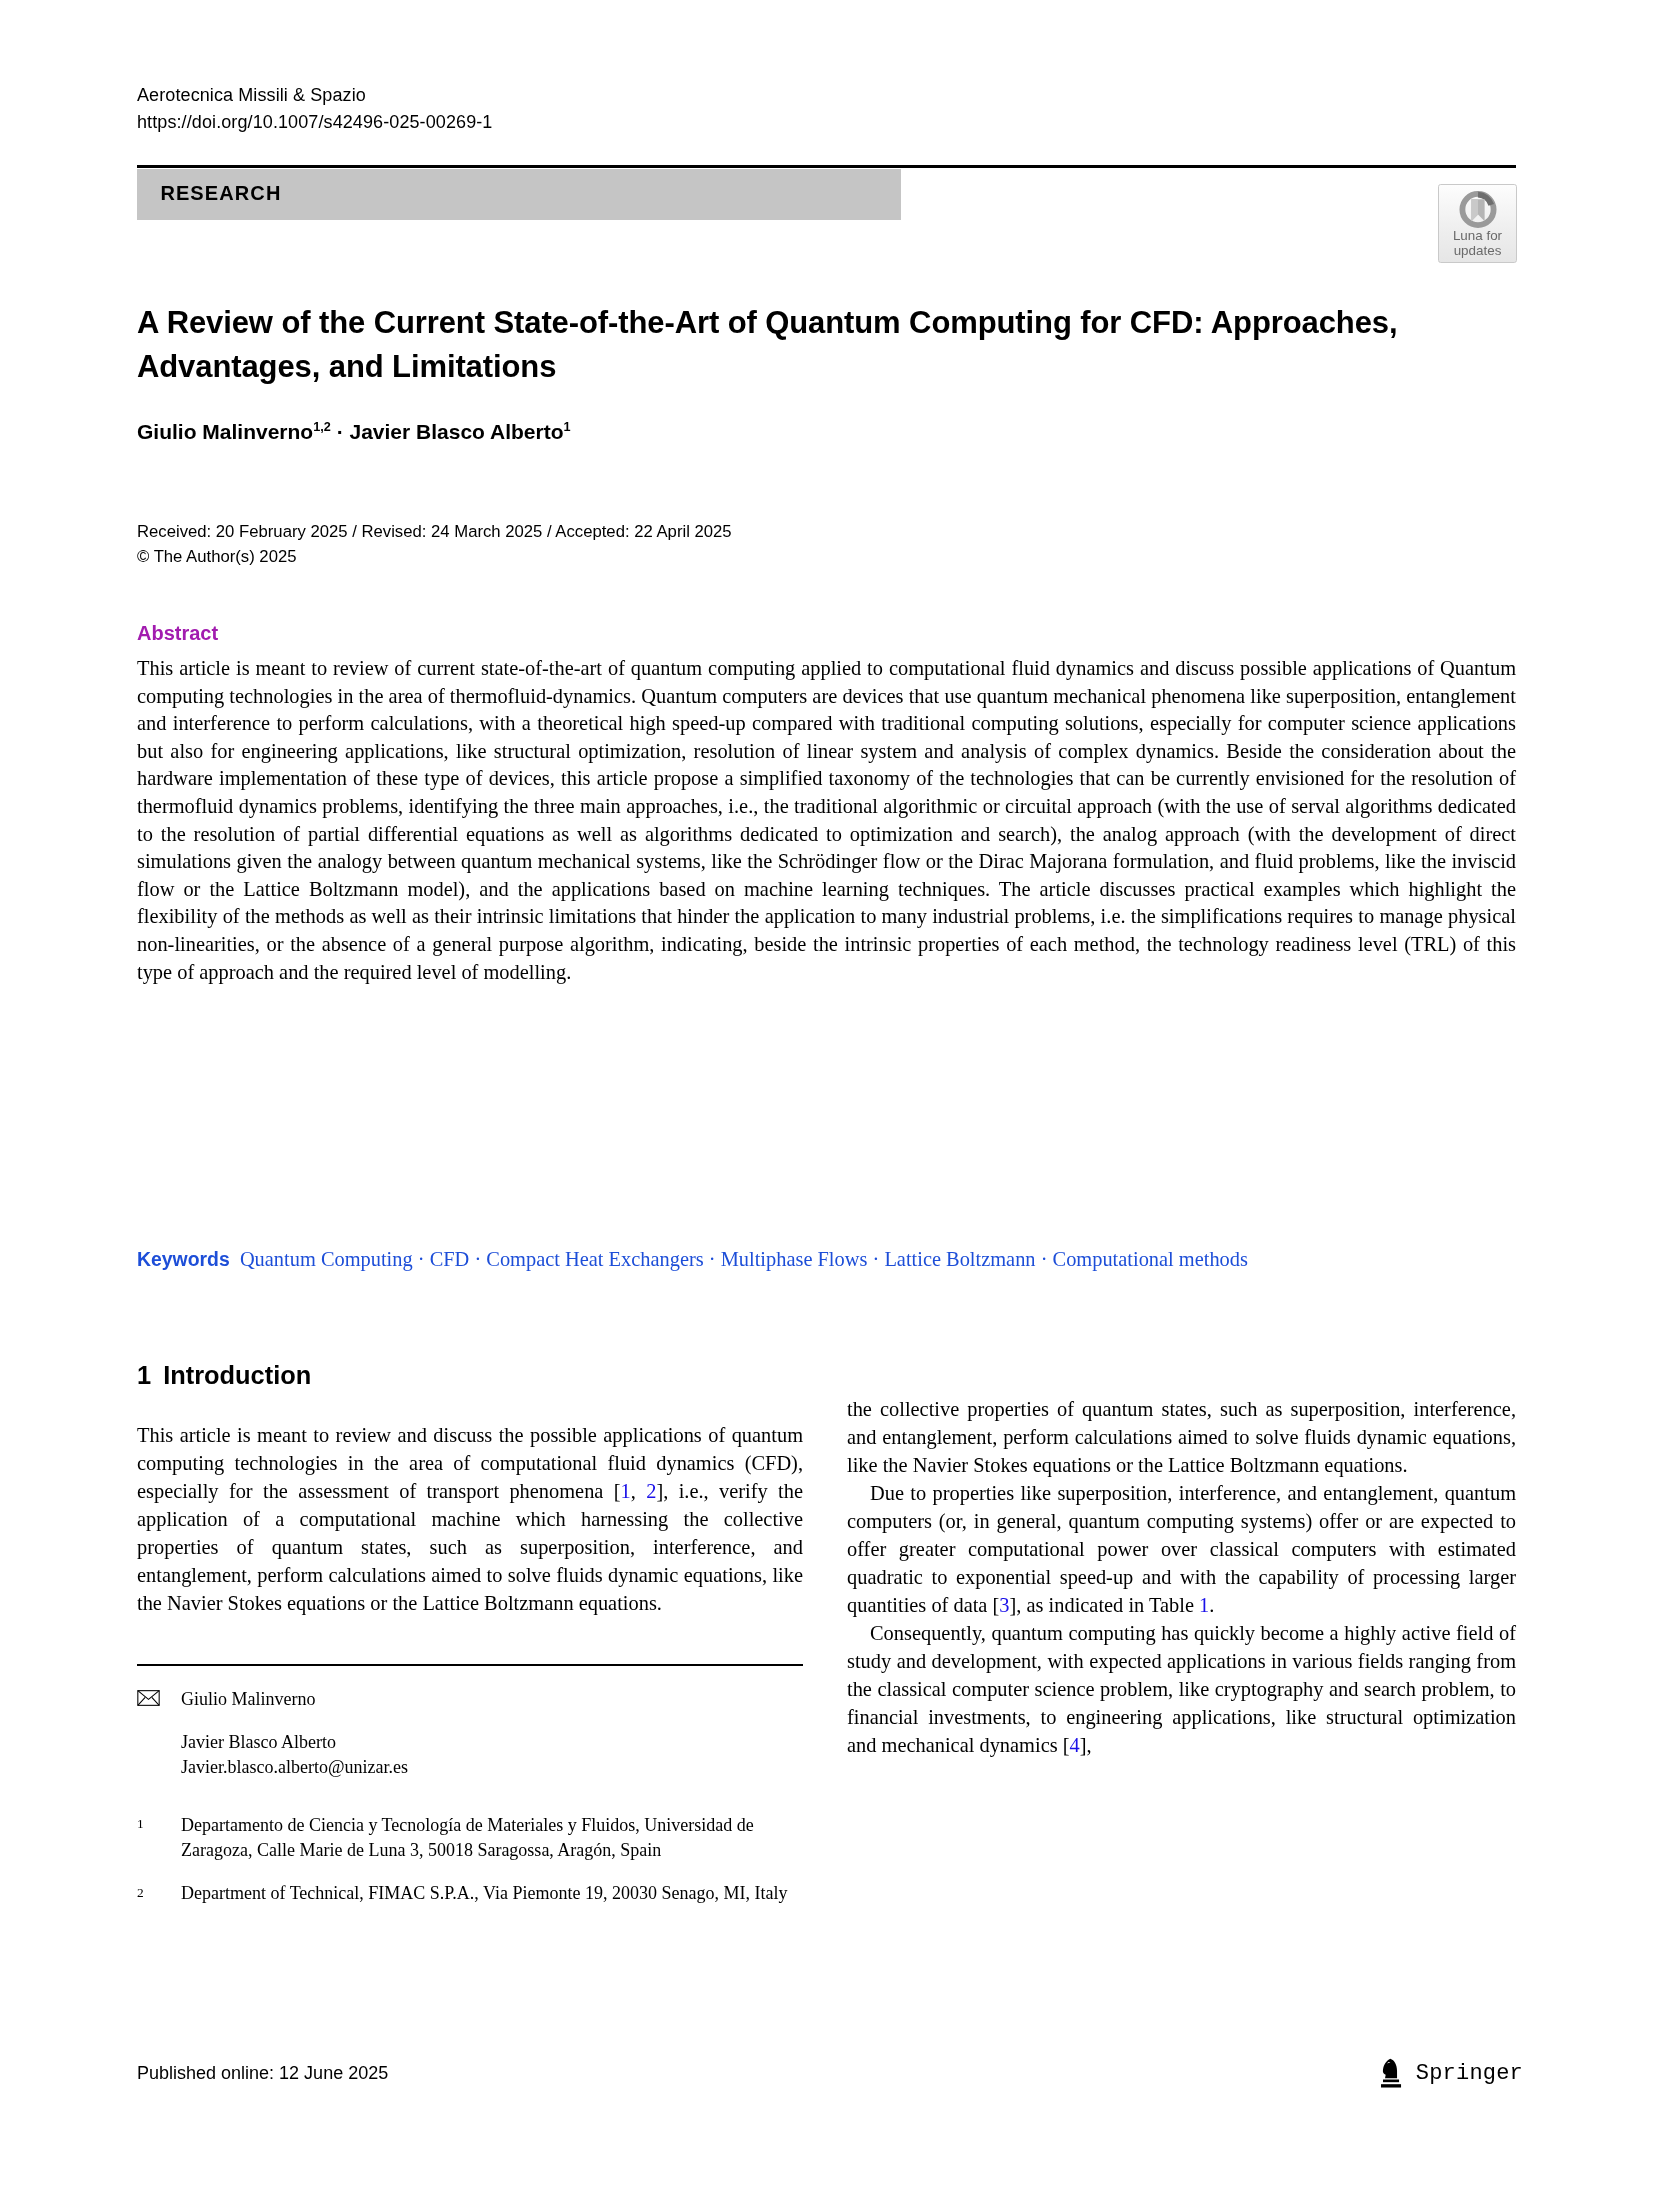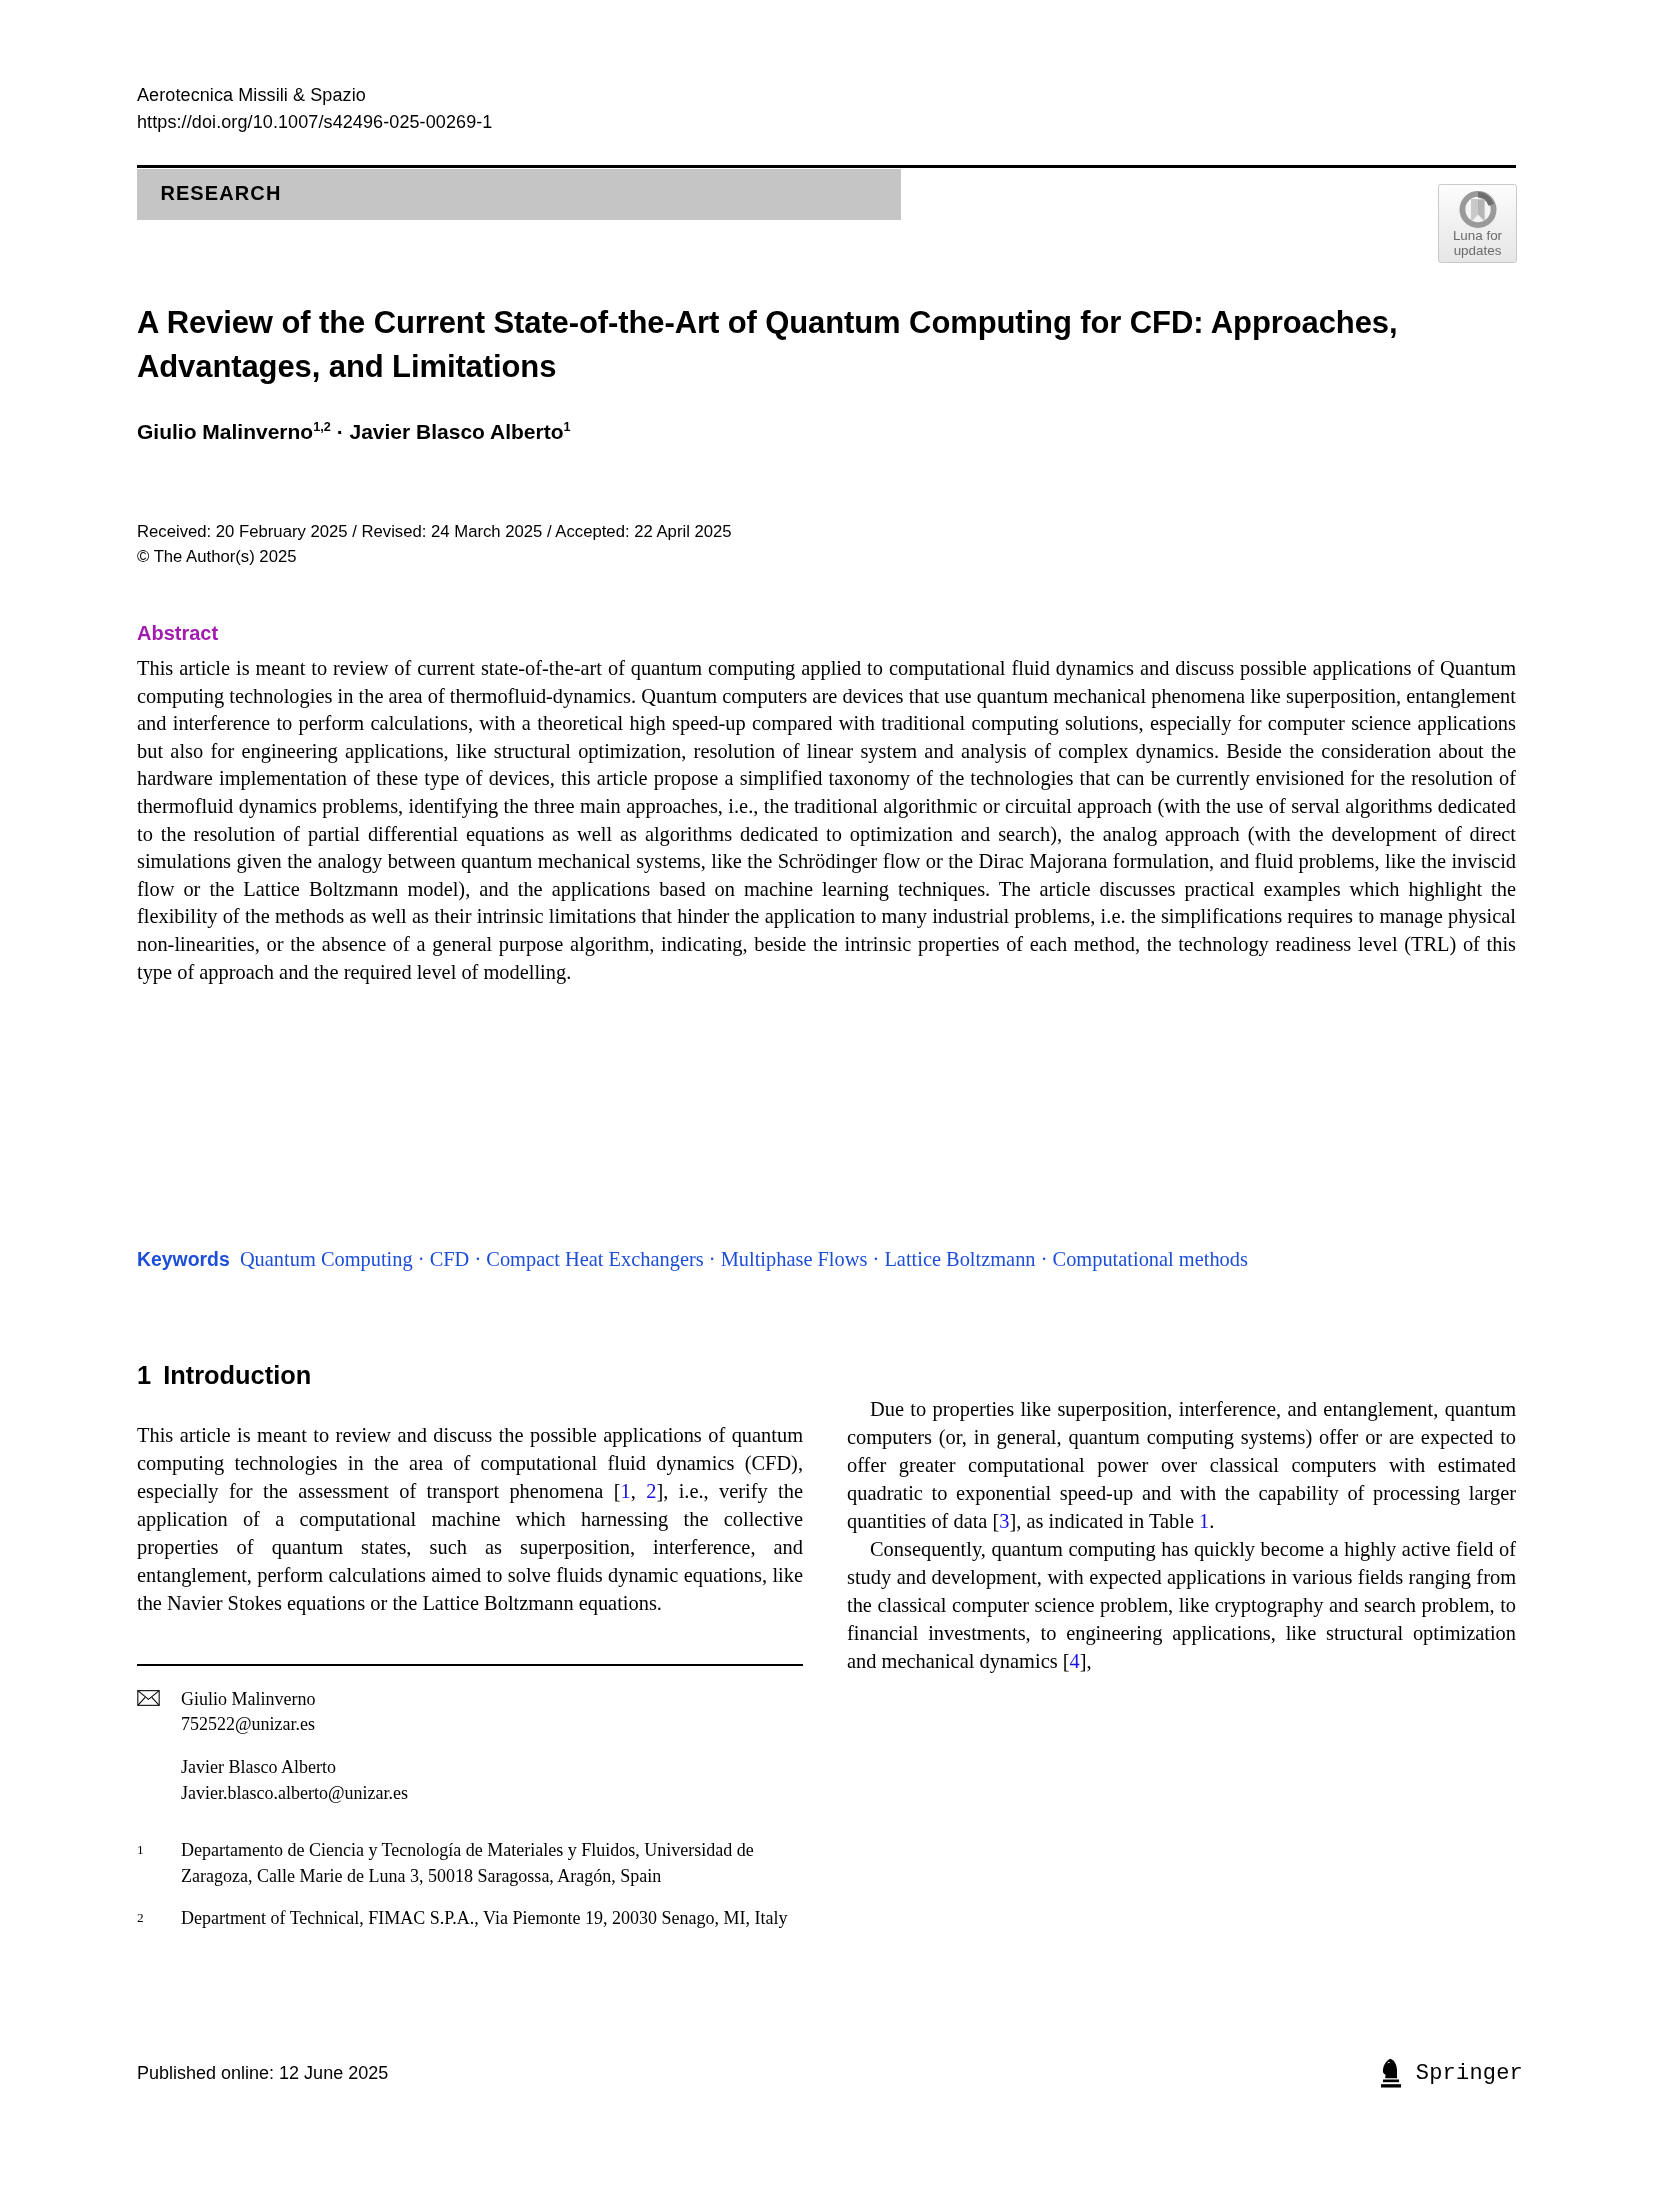--- a/index.html
+++ b/index.html
@@ -354,21 +354,20 @@
 
     <div class="fn-row">
       <span class="fn-marker">
         <svg class="env-icon" viewBox="0 0 34 24">
           <rect x="1" y="1" width="32" height="22" fill="#fff" stroke="#000" stroke-width="1.6"></rect>
           <path d="M1 1 L17 14 L33 1" fill="none" stroke="#000" stroke-width="1.6"></path>
           <path d="M1 23 L12 11 M33 23 L22 11" fill="none" stroke="#000" stroke-width="1.6"></path>
         </svg>
       </span>
       <div>Giulio Malinverno</div>
-      <div>752522@unizar.es</div>
     </div>
 
     <div class="fn-row">
       <div>Javier Blasco Alberto</div>
       <div>Javier.blasco.alberto@unizar.es</div>
     </div>
 
     <div class="gap-sm"></div>
 
     <div class="fn-row">
@@ -377,20 +376,21 @@
     </div>
 
     <div class="fn-row">
       <span class="fn-marker num">2</span>
       <div>Department of Technical, FIMAC S.P.A., Via Piemonte 19, 20030 Senago, MI, Italy</div>
     </div>
 
   </div>
 
   <div class="col-right">
+    <p class="body">the collective properties of quantum states, such as superposition, interference, and entanglement, perform calculations aimed to solve fluids dynamic equations, like the Navier Stokes equations or the Lattice Boltzmann equations.</p>
     <p class="body indent"><span>Due to properties like superposition, interference, and entanglement, quantum computers (or, in general, quantum computing systems) offer or are expected to offer greater computational power over classical computers with estimated quadratic to exponential speed-up and with the capability of processing larger quantities of data [</span><a class="ref" href="#">3</a><span>], as indicated in Table </span><a class="ref" href="#">1</a><span>.</span></p>
     <p class="body indent"><span>Consequently, quantum computing has quickly become a highly active field of study and development, with expected applications in various fields ranging from the classical computer science problem, like cryptography and search problem, to financial investments, to engineering applications, like structural optimization and mechanical dynamics [</span><a class="ref" href="#">4</a><span>],</span></p>
   </div>
 
   <div class="pub-online">Published online: 12 June 2025</div>
   <div class="springer">
     <svg class="springer-mark" viewBox="0 0 44 52">
       <path d="M20 4 C14 7 10 13 9 20 C8 24 10 27 13 28 L12 33 L30 33 L30 22 C30 13 26 6 20 4 Z
                M15 11 C16 9 18 8 20 9" fill="#000"></path>
       <rect x="9" y="35" width="24" height="4" fill="#000"></rect>

